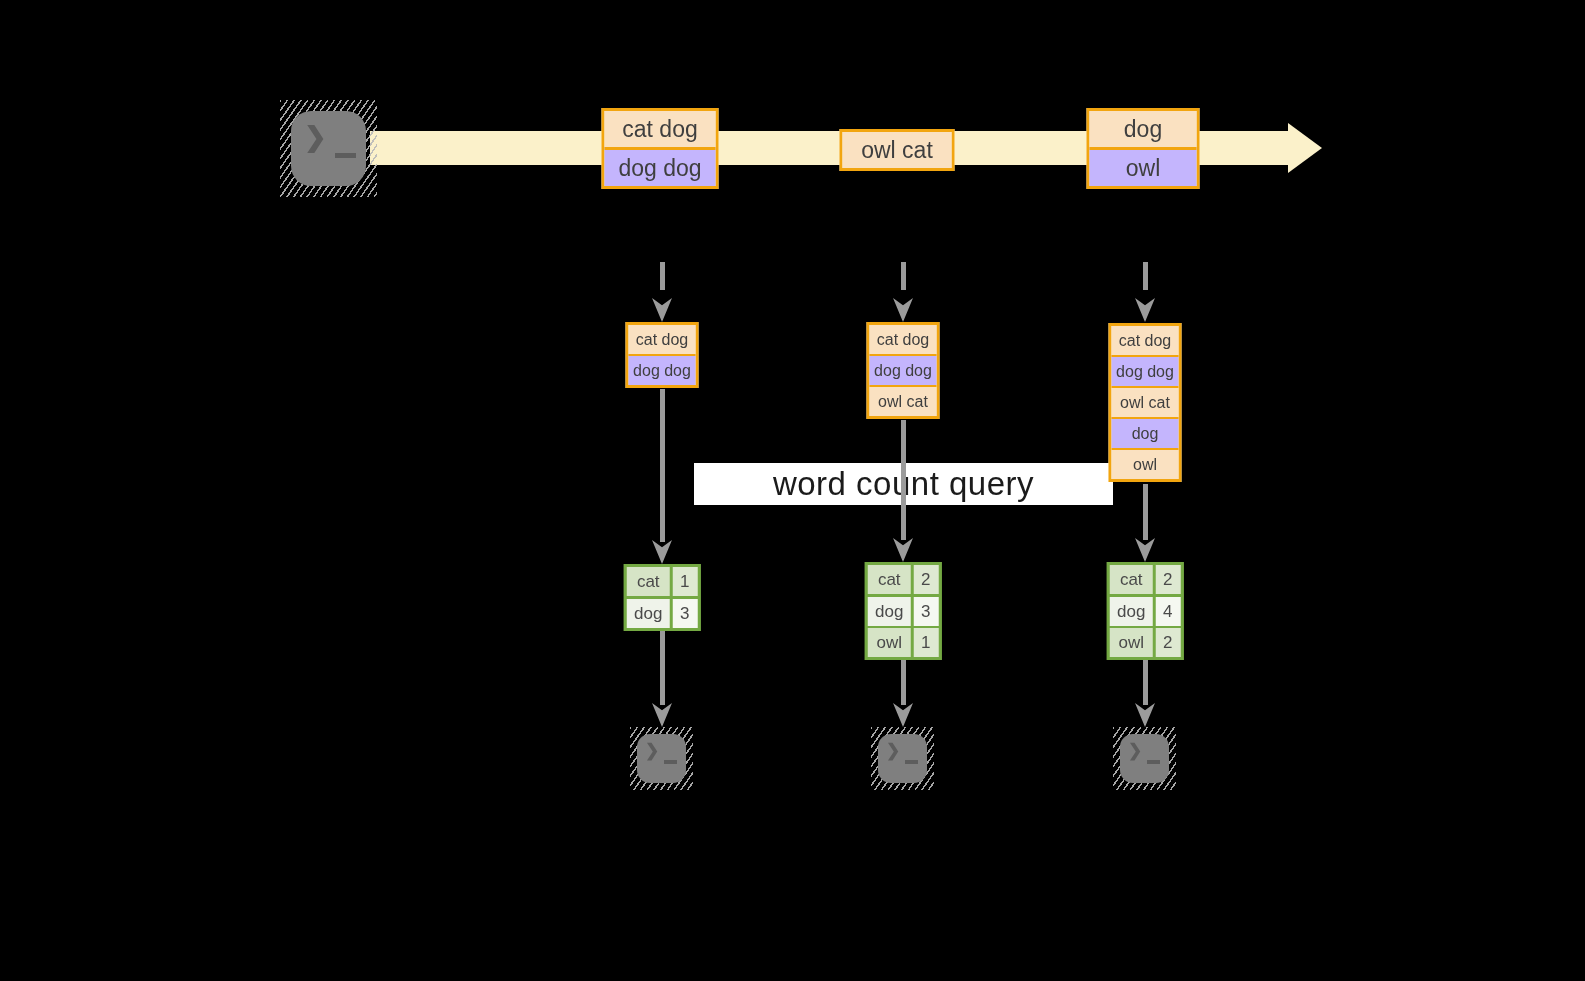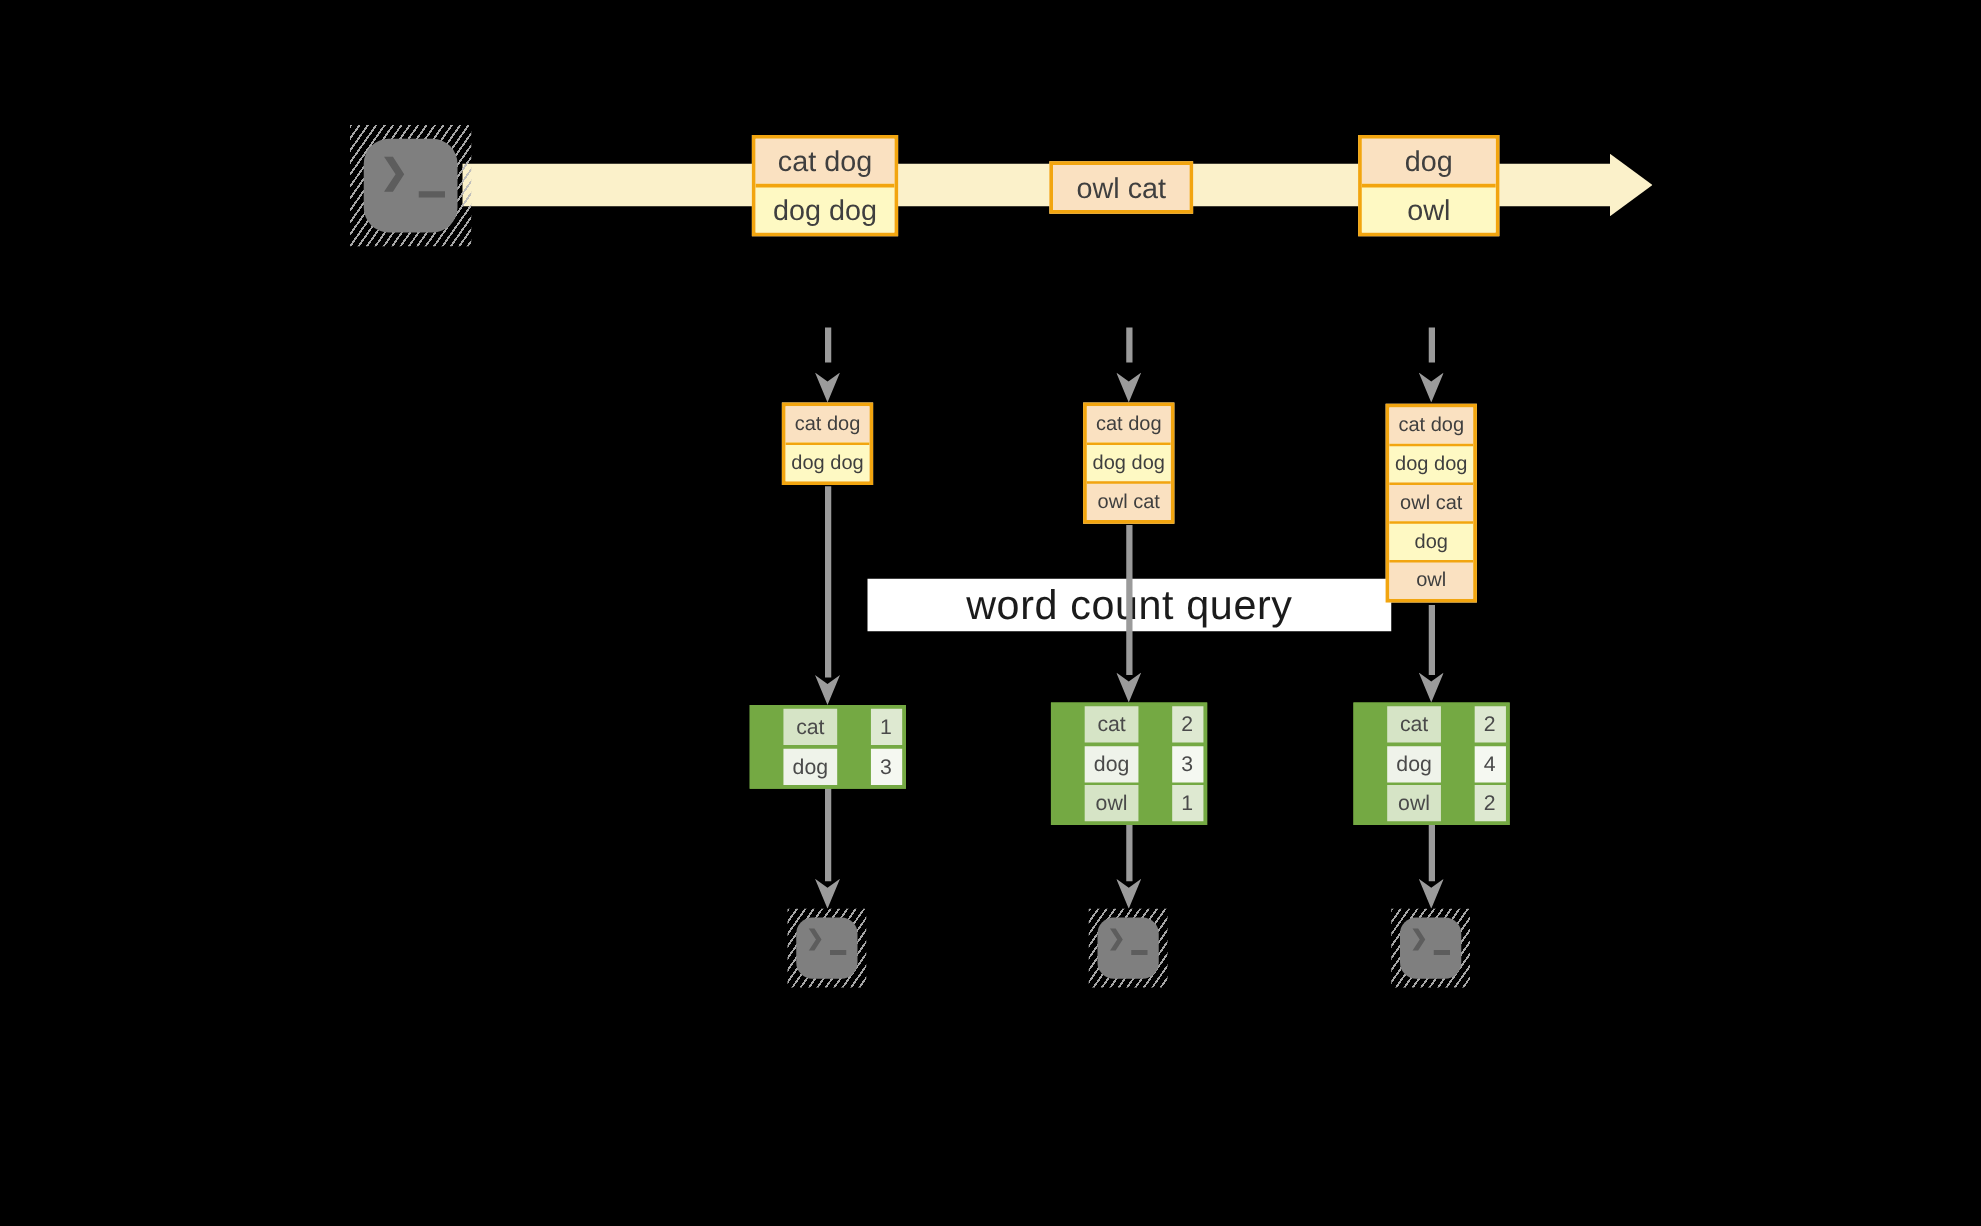--- a/index.html
+++ b/index.html
@@ -10,21 +10,21 @@
   .band{position:absolute;left:370px;top:123px;width:952px;height:50px;z-index:0;}
   .band .shaft{position:absolute;left:0;right:32px;top:8px;height:34px;background:#FBF1CA;}
   .band .head{position:absolute;right:0;top:0;width:34px;height:50px;background:#FBF1CA;
               clip-path:polygon(0 0,100% 50%,0 100%);}
 
   
   .obox{position:absolute;transform:translateX(-50%);border:3px solid #F2A50F;
         box-sizing:border-box;z-index:3;background:#FDF3E3;}
   .obox .row{text-align:center;color:#3F3F3F;white-space:nowrap;overflow:hidden;}
   .obox .row.r0{background:#FAE1C1;}
-  .obox .row.r1{background:#fef9c3;}
+  .obox .row.r1{background:#c4b5fd;}
   .obox .row + .row{border-top:3px solid #F2A50F;}
   .stream-box .row{height:36px;line-height:37px;font-size:23px;}
   .state-box .row{height:29px;line-height:30px;font-size:16px;}
   .state-box .row + .row{border-top:2.5px solid #F2A50F;}
 
   
   .sketch{position:absolute;z-index:2;
      background:repeating-linear-gradient(125deg,rgba(185,185,185,.9) 0,rgba(185,185,185,.9) 1.5px,transparent 1.5px,transparent 5.5px);}
   .sketch .tbody{position:absolute;background:#7F7F7F;}
   .sketch.lg{width:97px;height:97px;}
@@ -51,21 +51,21 @@
 
   
   .qband{position:absolute;left:694px;top:463px;width:419px;height:42px;background:#FFFFFF;
          z-index:1;display:flex;align-items:center;justify-content:center;}
   .qband span{font-size:33px;color:#1B1B1B;letter-spacing:.5px;white-space:nowrap;}
 
   
   .gtable{position:absolute;transform:translateX(-50%);z-index:3;background:#74A943;
           border:3px solid #74A943;display:flex;flex-direction:column;gap:2.5px;}
   .grow{display:flex;gap:2.5px;}
-  .gcell{height:29px;line-height:30px;text-align:center;font-size:17px;color:#4A4A4A;margin-left:24px;}
+  .gcell{height:29px;line-height:30px;text-align:center;font-size:17px;color:#4A4A4A;}
   .gcell.word{width:43px;}
   .gcell.num{width:25px;}
   .grow.r0 .word{background:#D6E4C6;}
   .grow.r0 .num{background:#DEE9D1;}
   .grow.r1 .word{background:#EFF3EA;}
   .grow.r1 .num{background:#F5F8F1;}
 </style>
 </head>
 <body>
 

